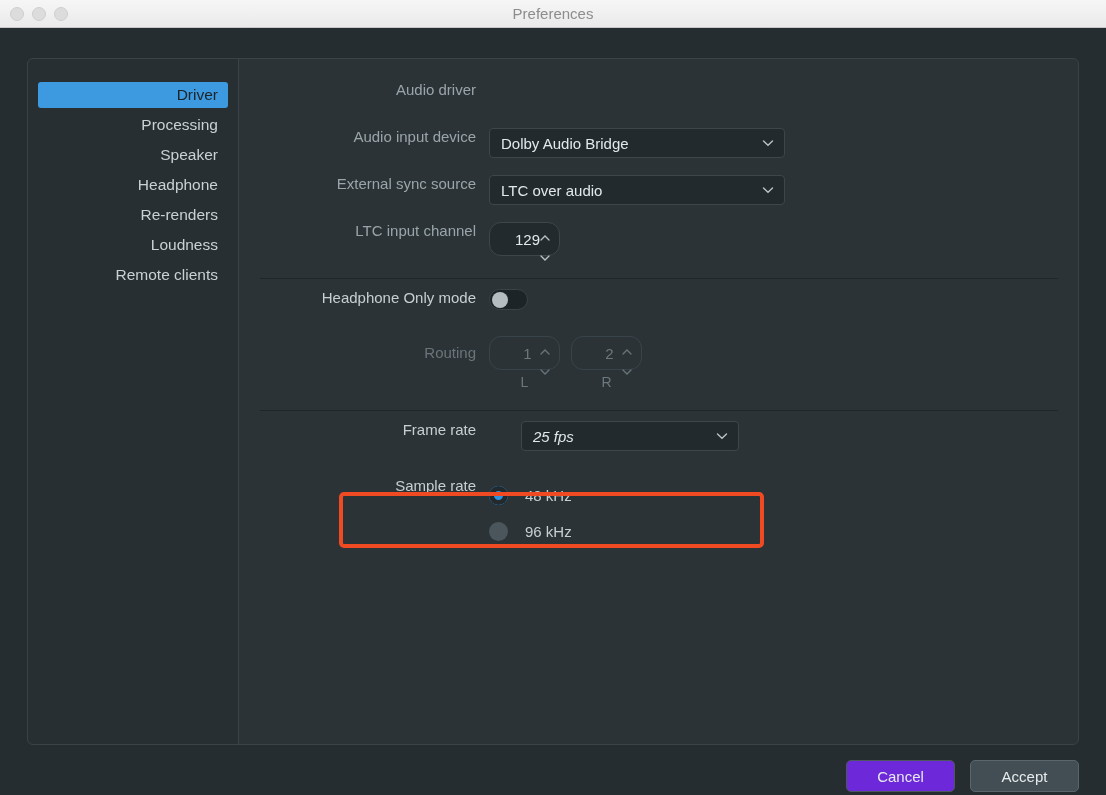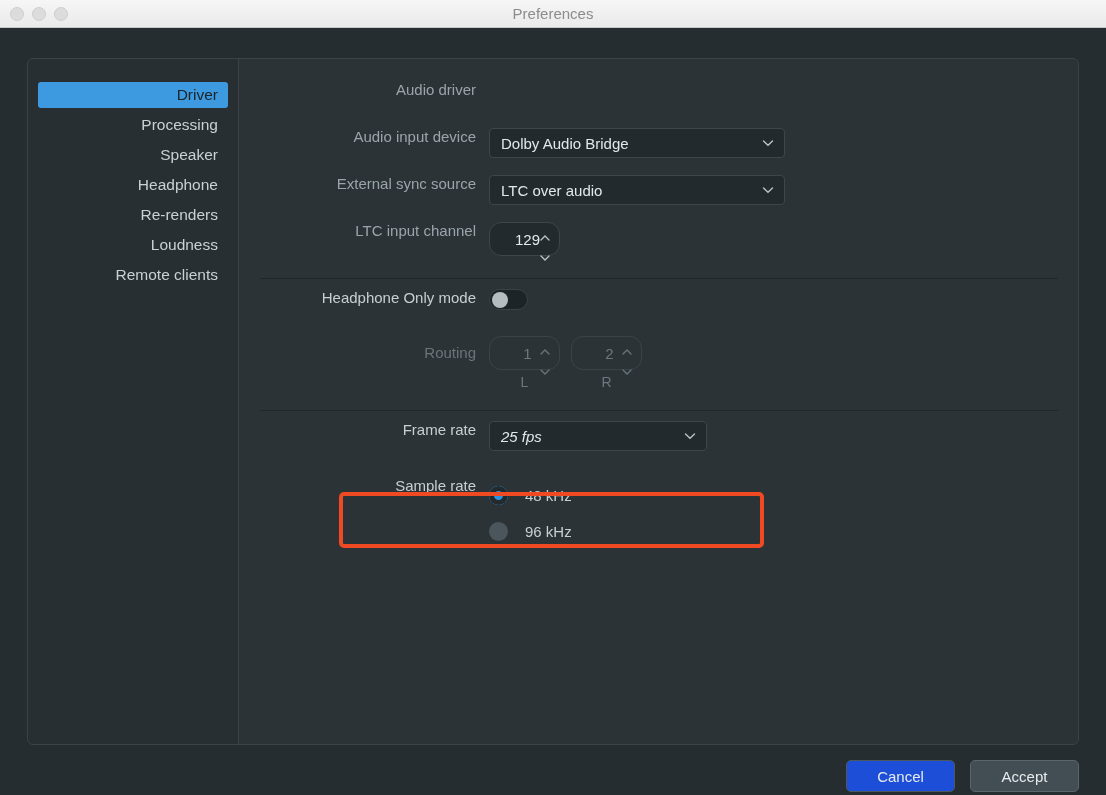--- a/index.html
+++ b/index.html
@@ -190,21 +190,21 @@
     pointer-events: none;
   }
 
   
   .footer {
     position: absolute; right: 27px; top: 732px;
     display: flex; gap: 15px;
   }
   .btn {
     width: 109px; height: 32px;
-    background: #1d4ed8;
+    background: #6d28d9;
     border: 1px solid #4d585e;
     border-radius: 5px;
     color: #e6ebed;
     font-size: 15px;
     display: flex; align-items: center; justify-content: center;
     cursor: pointer;
   }
   .btn.primary { background: #434e54; border-color: #5a666c; }
 </style>
 </head>
@@ -343,21 +343,21 @@
                 </span>
               </span>
             </div>
             <div class="rt-cap">R</div>
           </div>
         </div>
       </div>
 
       <div class="divider" style="margin-top:14px;"></div>
 
-      <div class="row" style="height:56px;">
+      <div class="row" style="height:56px;gap:32px;">
         <div class="lbl bright">Frame rate</div>
         <div class="dropdown w-fr">
           <span>25 fps</span>
           <span class="chev">
             <svg viewBox="0 0 12 12" width="12" height="12">
                 <path d="M1.5 4 L6 8.2 L10.5 4" fill="none" stroke="#b9c2c7" stroke-width="1.4" stroke-linecap="round"></path>
               </svg>
           </span>
         </div>
       </div>

